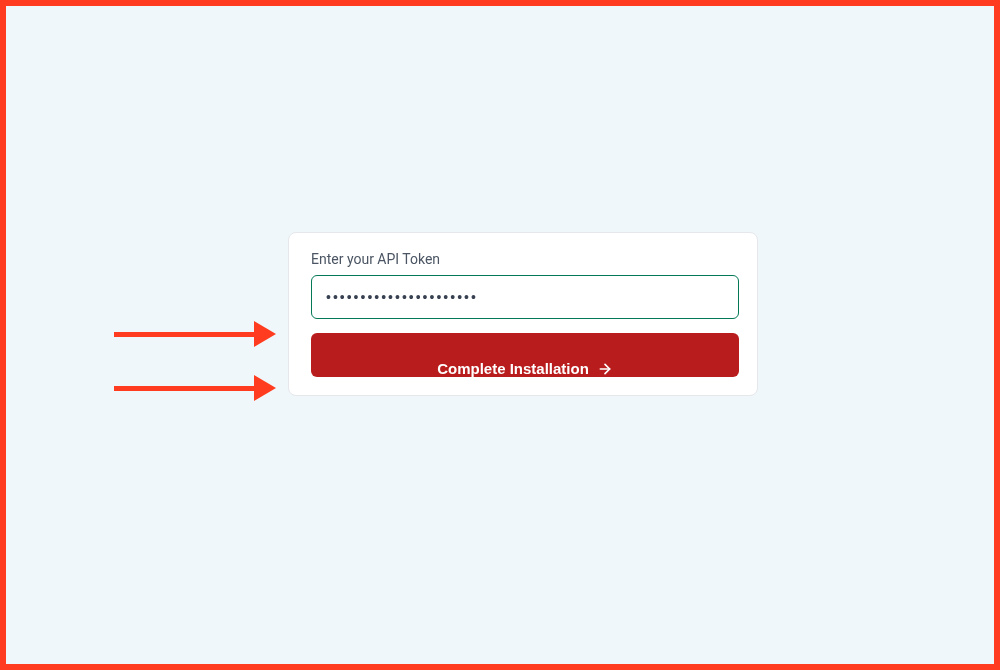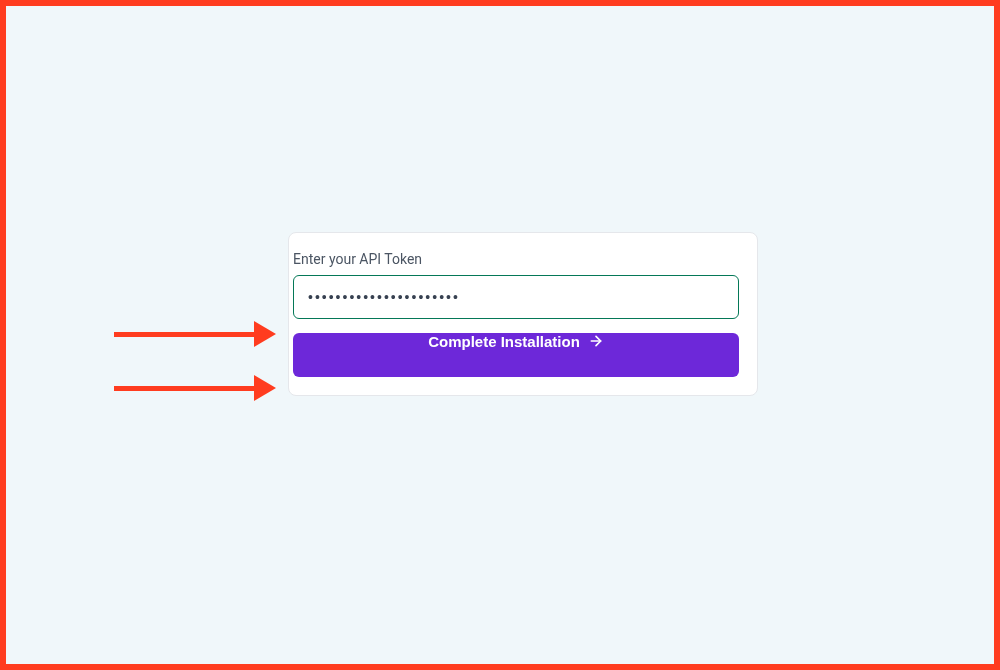--- a/index.html
+++ b/index.html
@@ -39,21 +39,21 @@
     }
     .heading-text {
       font-size: 20px;
       font-weight: 700;
       color: #0f172a;
     }
     .card {
       background: #ffffff;
       border: 1px solid #e5e7eb;
       border-radius: 8px;
-      padding: 18px 18px 18px 4px;
+      padding: 18px 18px 18px 22px;
     }
     .field-label {
       font-size: 14px;
       color: #4b5563;
       margin-bottom: 8px;
       display: block;
     }
     .token-input {
       width: 100%;
       height: 44px;
@@ -63,28 +63,28 @@
       color: #374151;
       background: #ffffff;
       border: 1.5px solid #047857;
       border-radius: 6px;
       outline: none;
       margin-bottom: 14px;
     }
     .submit-button {
       width: 100%;
       height: 44px;
-      background: #6d28d9;
+      background: #b91c1c;
       color: #ffffff;
       border: none;
       border-radius: 6px;
       font-size: 15px;
       font-weight: 600;
       display: flex;
-      align-items: flex-start;
+      align-items: flex-end;
       justify-content: center;
       gap: 8px;
       cursor: pointer;
     }
     .arrow-icon {
       display: inline-flex;
       align-items: center;
       justify-content: center;
     }
     

